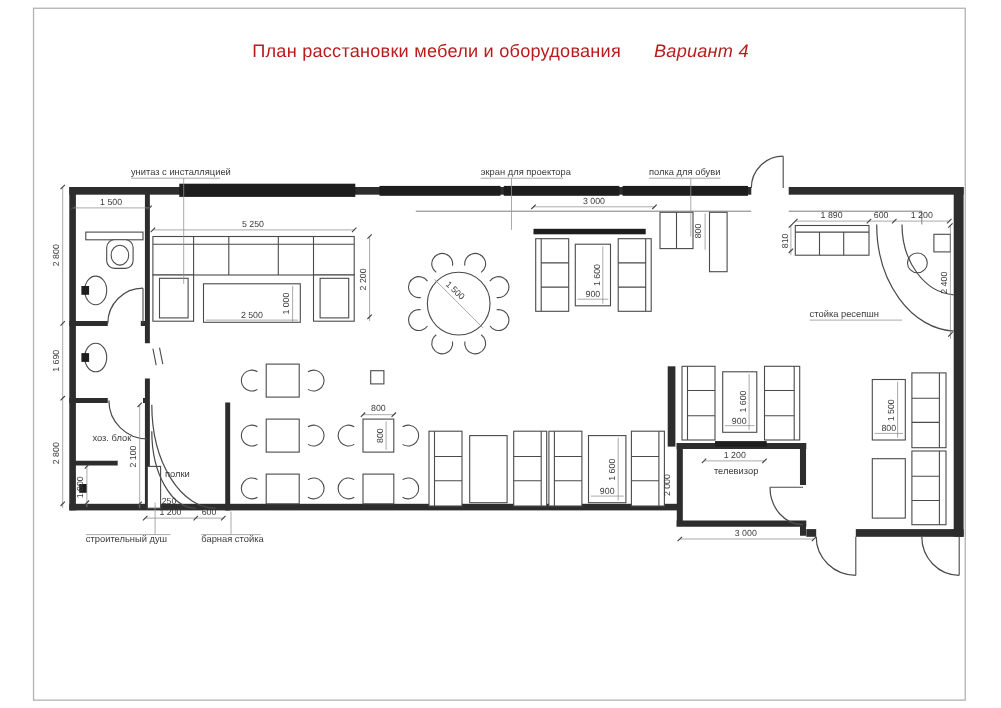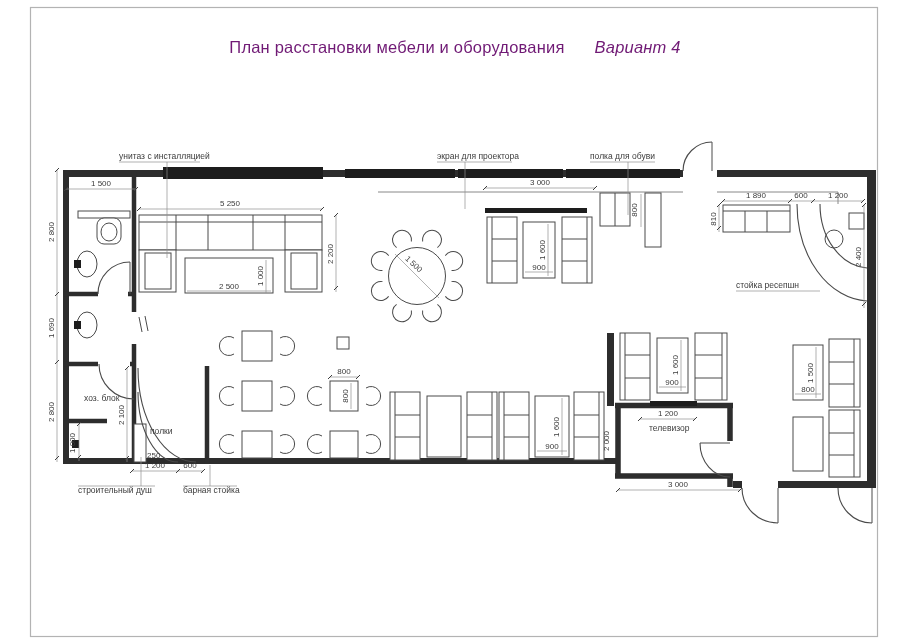--- a/index.html
+++ b/index.html
@@ -1,19 +1,19 @@
 <!DOCTYPE html>
 <html><head>
 <meta charset="utf-8">
 <style>
   html,body{margin:0;padding:0;background:#fff;}
   #page{position:relative;width:910px;height:644px;background:#fff;overflow:hidden;
         font-family:"Liberation Sans",sans-serif;}
   #title{position:absolute;top:38px;left:0;width:100%;text-align:center;
-         font-size:16.5px;color:#701a75;letter-spacing:.2px;}
+         font-size:16.5px;color:#b91c1c;letter-spacing:.2px;}
   #title .variant{font-style:italic;margin-left:30px;}
   svg{position:absolute;left:0;top:0;}
   .dim{font:8px "Liberation Sans",sans-serif;fill:#3b3b3b;}
   .lbl{font:8.5px "Liberation Sans",sans-serif;fill:#3b3b3b;}
   .thin{fill:none;stroke:#4a4a4a;stroke-width:1;}
   .furn{fill:#fff;stroke:#4a4a4a;stroke-width:1;}
   .dark{fill:#1d1d1d;}
   .dl{stroke:#909090;stroke-width:.7;fill:none;}
   .tick{stroke:#3f3f3f;stroke-width:1;fill:none;}
   .wall{fill:#2d2d2d;}

